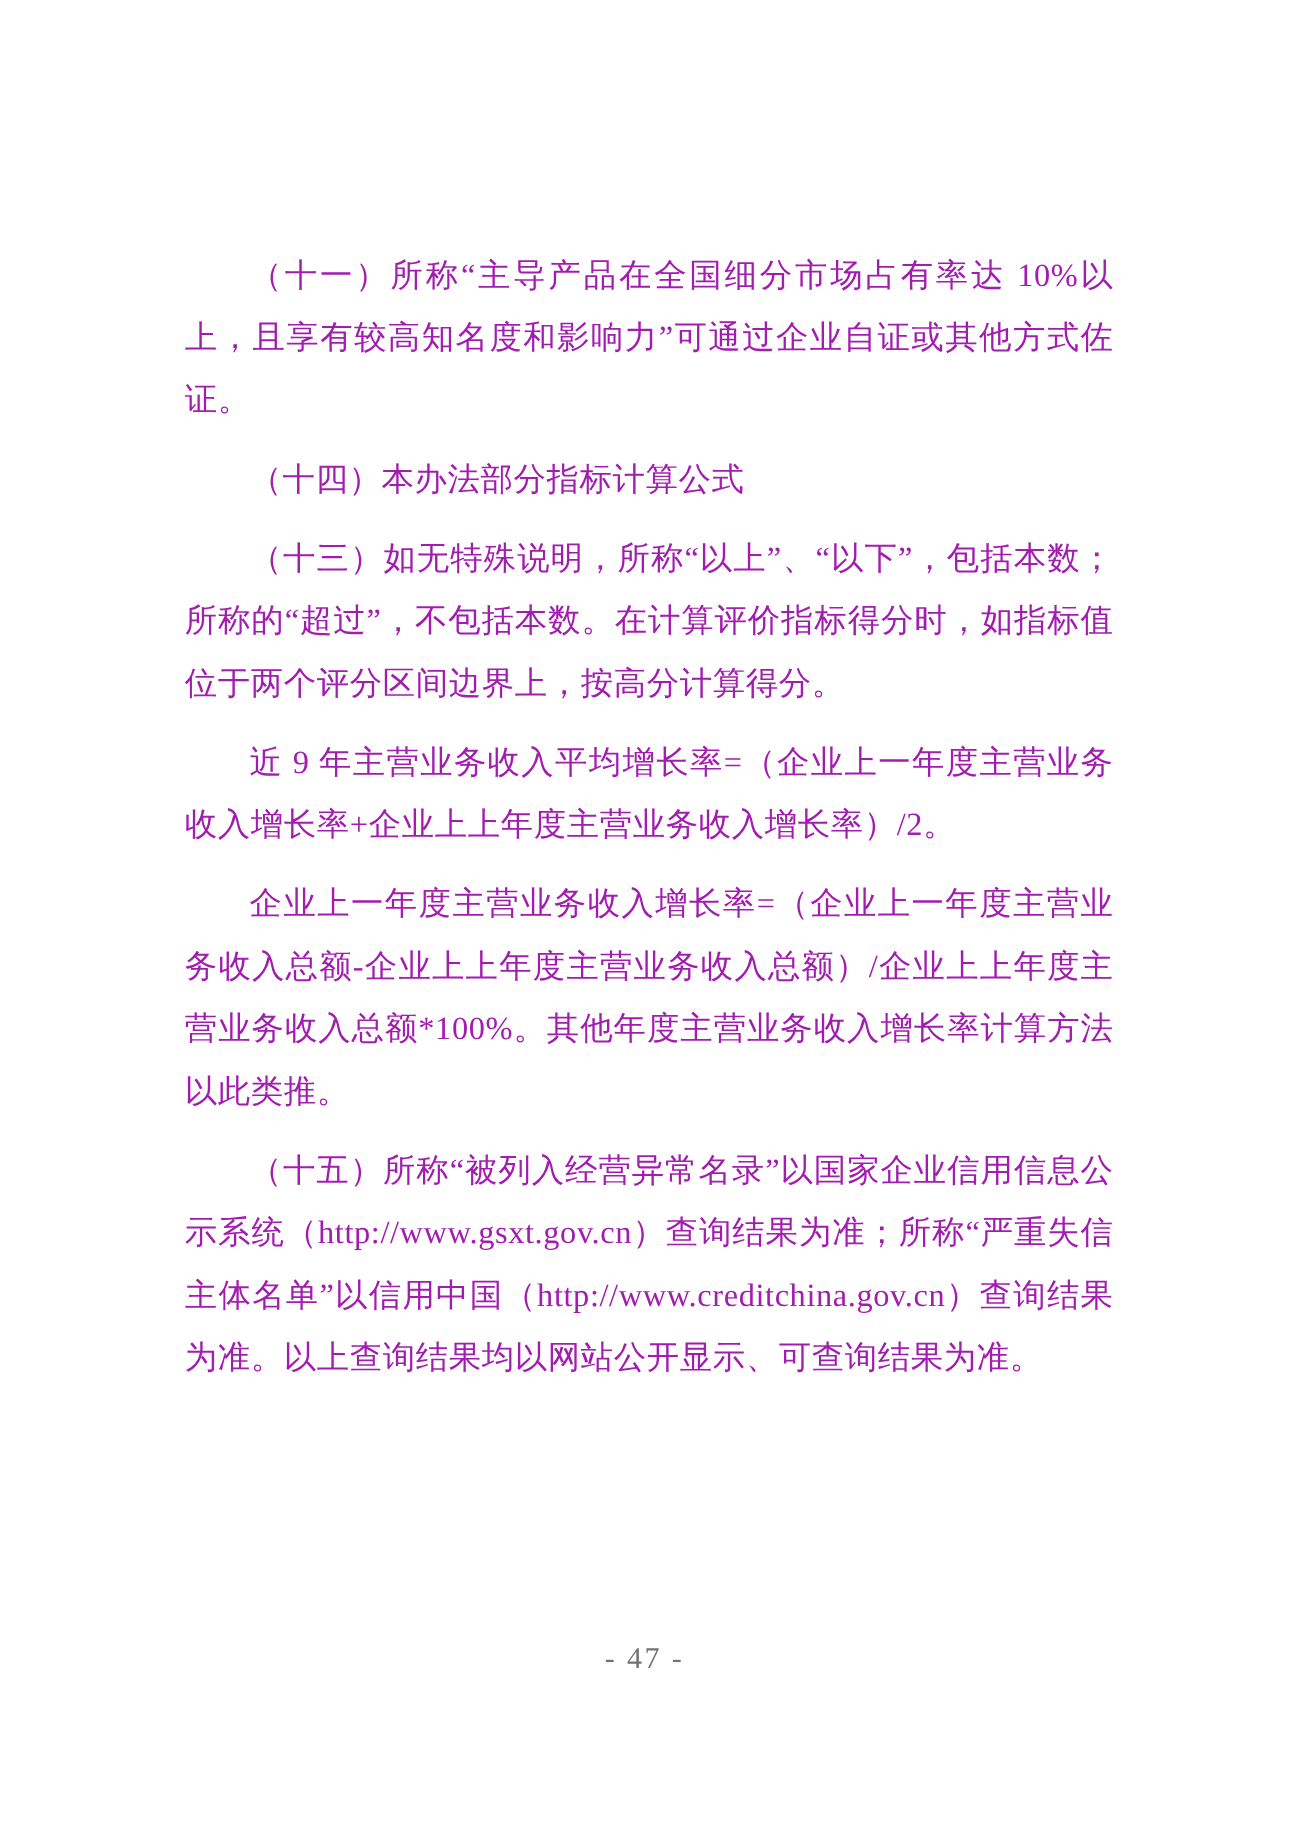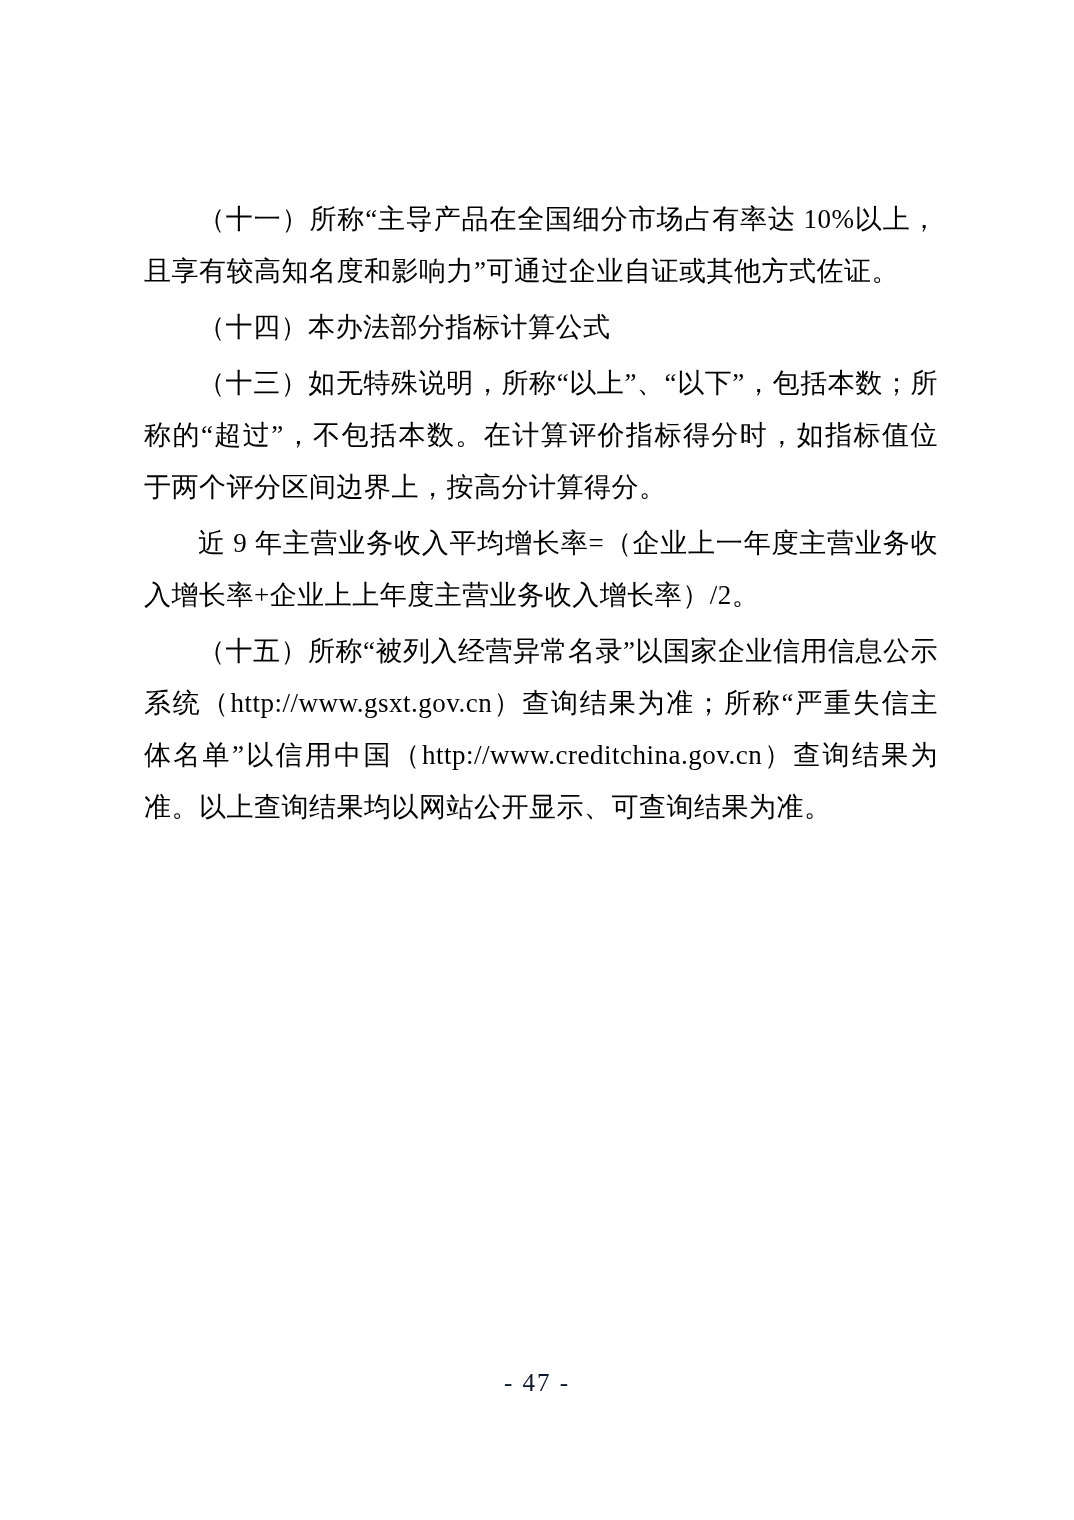--- a/index.html
+++ b/index.html
@@ -20,49 +20,50 @@
     inset: 0;
     background: #ffffff;
   }
   .doc-body {
     position: absolute;
     left: 140px;
     top: 189px;
     width: 802px;
   }
   .para {
-    margin: 4px;
+    margin: 14px;
     font-size: 27px;
     line-height: 52px;
     text-align: justify;
     text-indent: 2em;
     letter-spacing: 0.5px;
     word-break: break-all;
-    color: #000000;
+    color: #a21caf;
   }
   .page-footer {
     position: absolute;
     left: 0;
     top: 1366px;
     width: 100%;
     text-align: center;
     font-size: 25px;
     line-height: 34px;
     letter-spacing: 2px;
-    color: #0f172a;
+    color: #737373;
   }
 </style>
 </head>
 <body>
 
 <div class="page">
 
   <div class="doc-body">
       <p class="para">（十一）所称“主导产品在全国细分市场占有率达 10%以上，且享有较高知名度和影响力”可通过企业自证或其他方式佐证。</p>
       <p class="para">（十四）本办法部分指标计算公式</p>
       <p class="para">（十三）如无特殊说明，所称“以上”、“以下”，包括本数；所称的“超过”，不包括本数。在计算评价指标得分时，如指标值位于两个评分区间边界上，按高分计算得分。</p>
       <p class="para">近 9 年主营业务收入平均增长率=（企业上一年度主营业务收入增长率+企业上上年度主营业务收入增长率）/2。</p>
+      <p class="para">企业上一年度主营业务收入增长率=（企业上一年度主营业务收入总额-企业上上年度主营业务收入总额）/企业上上年度主营业务收入总额*100%。其他年度主营业务收入增长率计算方法以此类推。</p>
       <p class="para">（十五）所称“被列入经营异常名录”以国家企业信用信息公示系统（http://www.gsxt.gov.cn）查询结果为准；所称“严重失信主体名单”以信用中国（http://www.creditchina.gov.cn）查询结果为准。以上查询结果均以网站公开显示、可查询结果为准。</p>
     </div>
 
   <div class="page-footer">- 47 -</div>
 
 </div>
 
 </body></html>

